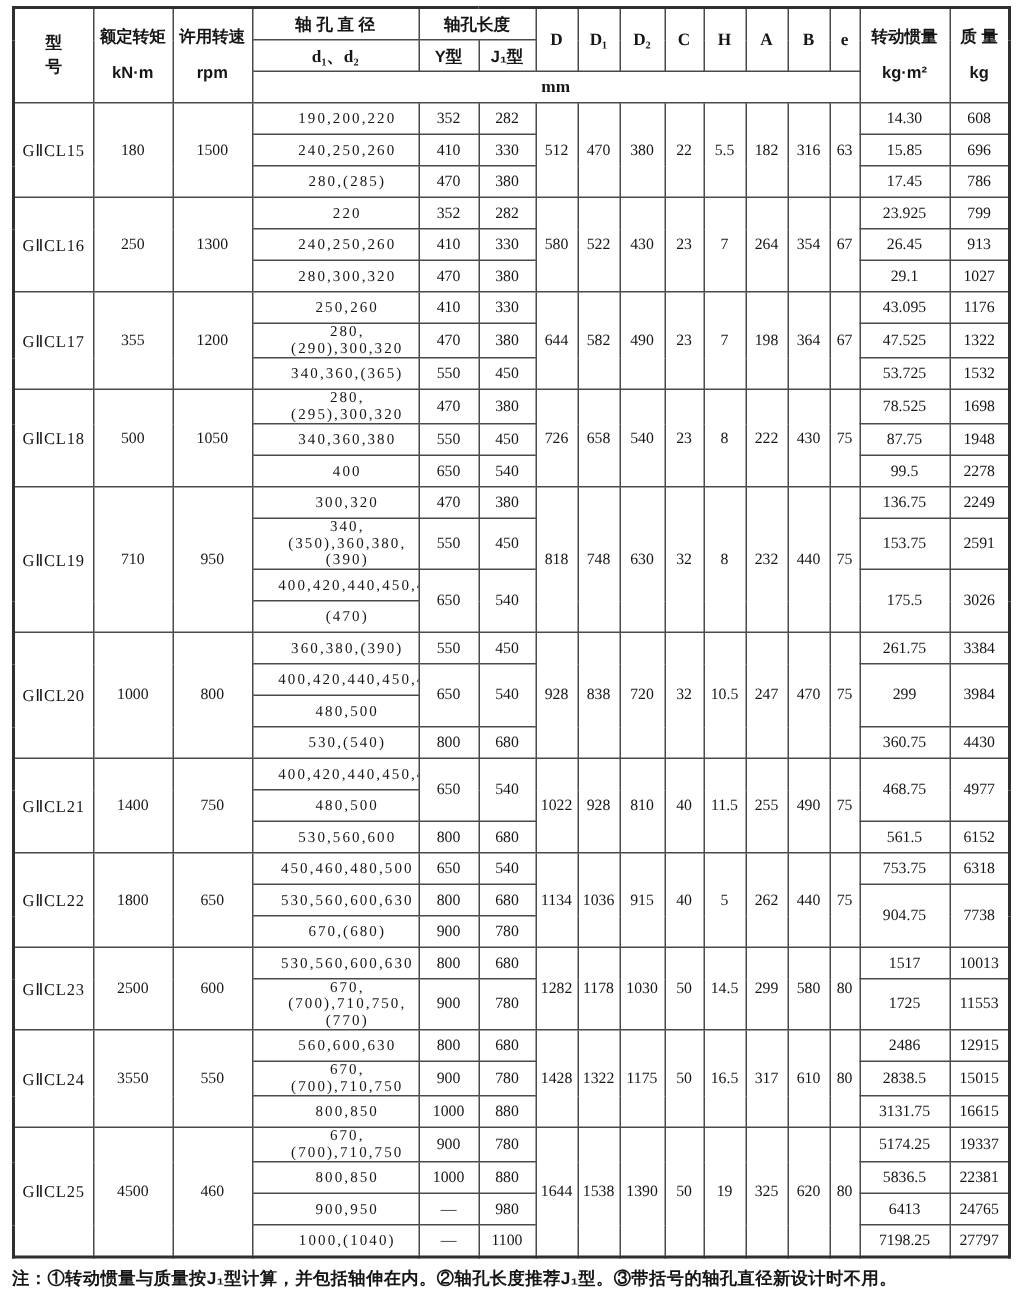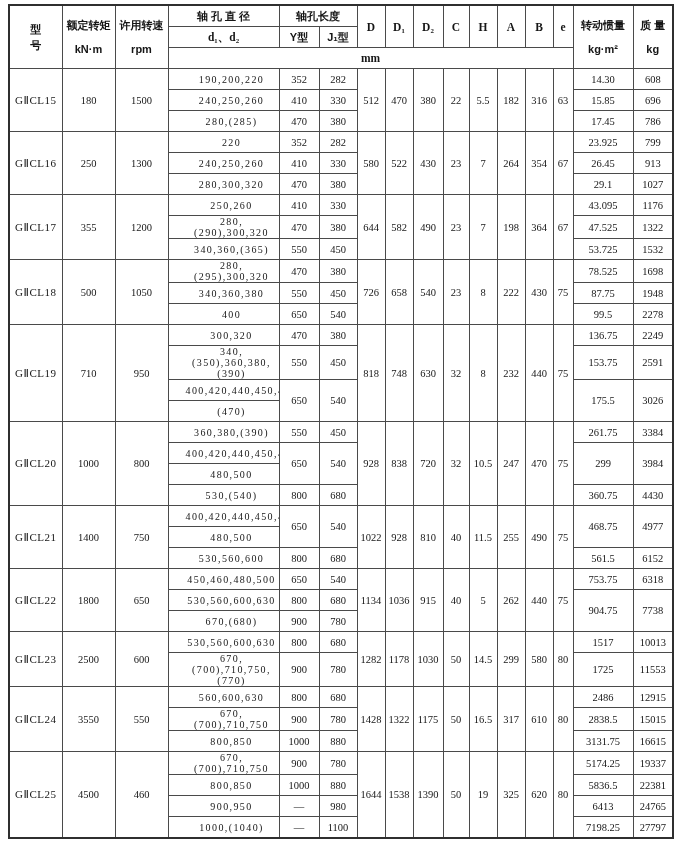--- a/index.html
+++ b/index.html
@@ -446,14 +446,15 @@
         <tr>
           <td class="bores">1000,(1040)</td>
           <td>—</td>
           <td>1100</td>
           <td>7198.25</td>
           <td>27797</td>
         </tr>
       </tbody>
   </table>
 
+  <div class="note">注：①转动惯量与质量按J₁型计算，并包括轴伸在内。②轴孔长度推荐J₁型。③带括号的轴孔直径新设计时不用。</div>
 
 </div>
 
 </body></html>

